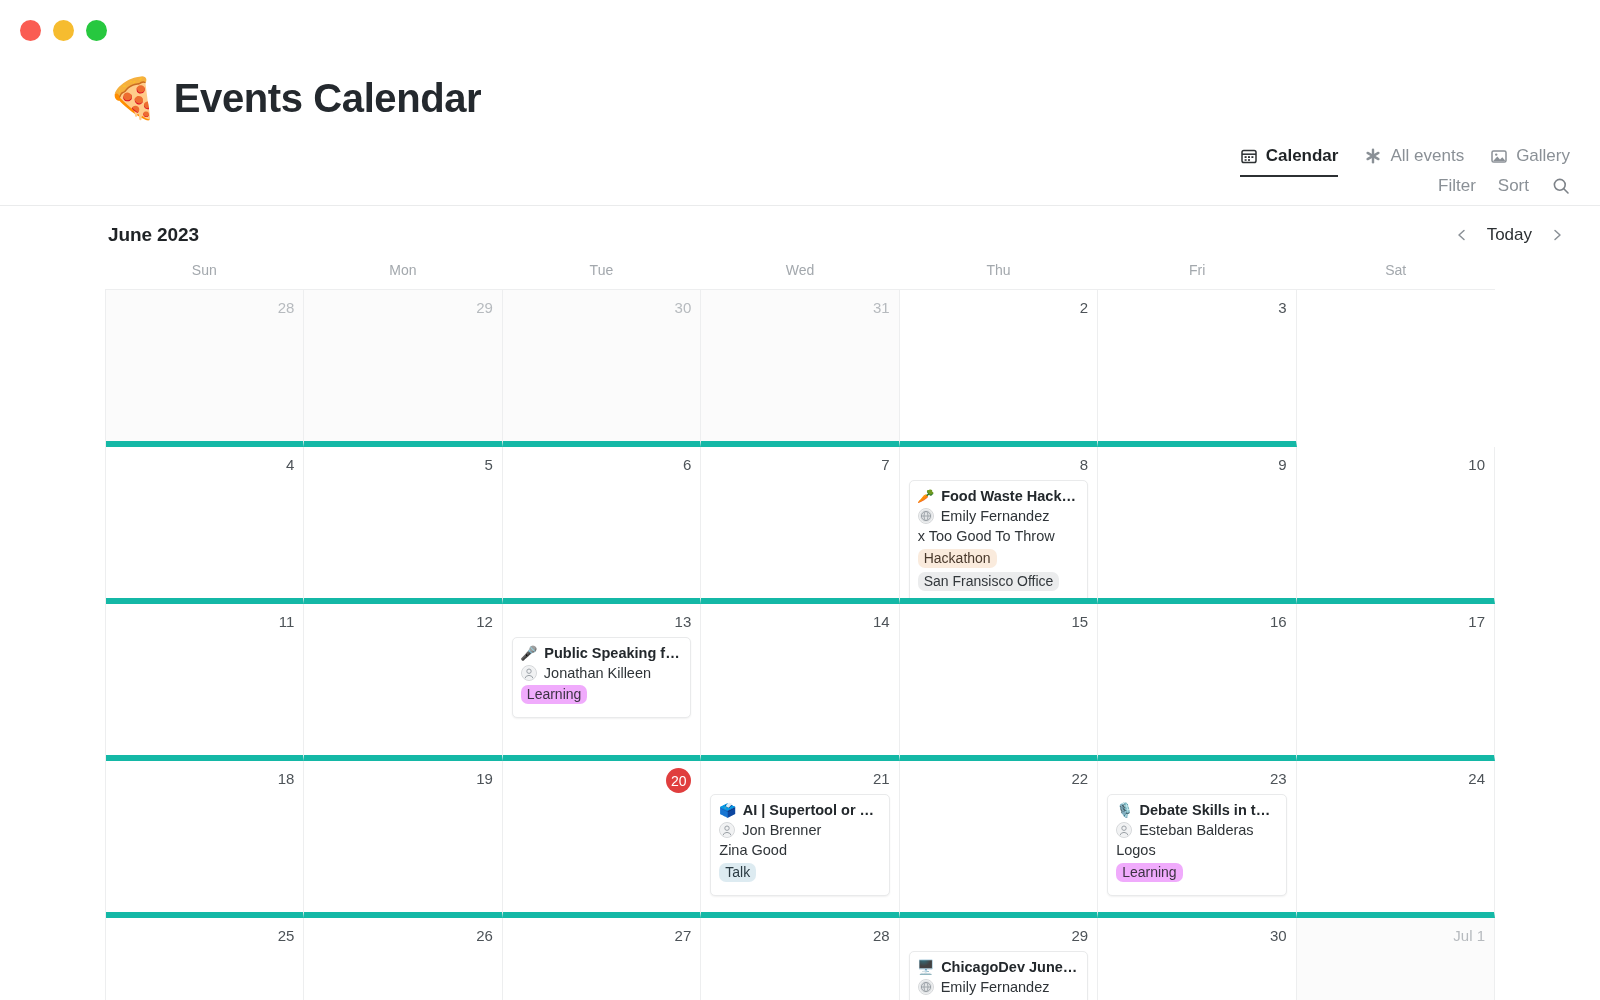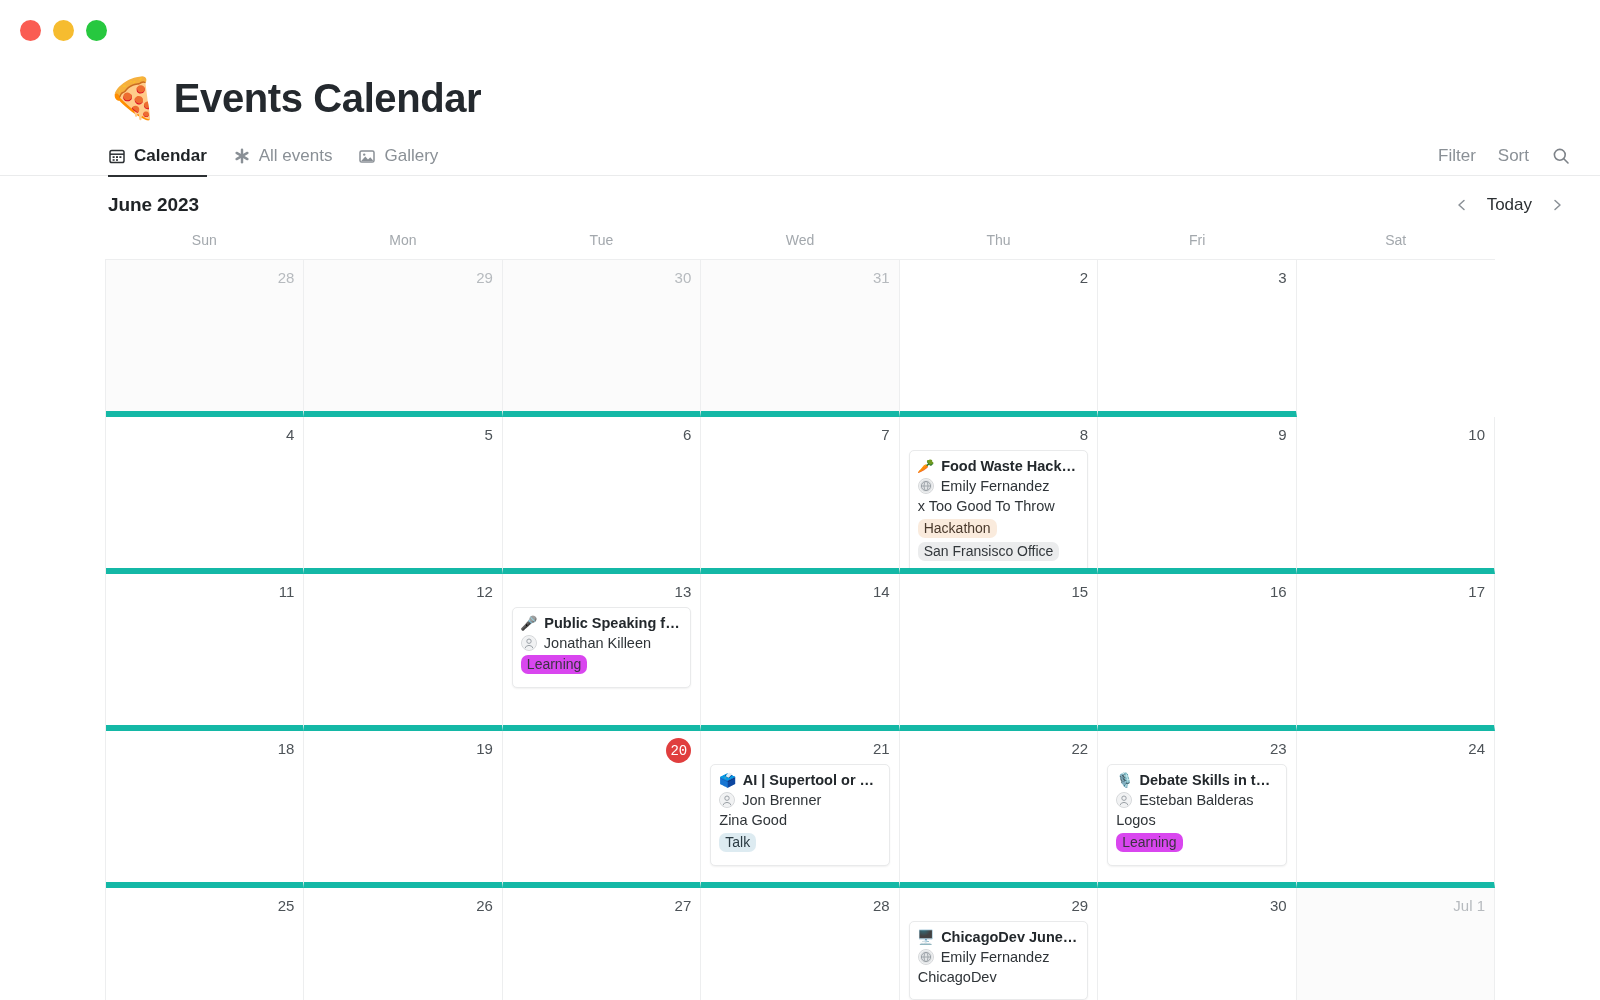--- a/index.html
+++ b/index.html
@@ -42,20 +42,21 @@
     white-space: nowrap;
   }
 
   
   .tabbar-wrap {
     position: relative;
     padding: 18px 30px 0 108px;
     display: flex;
     align-items: flex-end;
     justify-content: space-between;
+    flex-direction: column;
   }
   .tabbar-wrap::after {
     content: "";
     position: absolute;
     left: 0; right: 0; bottom: 0;
     height: 1px;
     background: #eaebec;
   }
   .tabs { display: flex; align-items: flex-end; gap: 26px; }
   .tab {
@@ -166,21 +167,20 @@
   }
   .day-cell.out-month .day-num { color: #b6babe; }
   .day-num.today {
     background: #e03e3e;
     color: #ffffff;
     border-radius: 50%;
     width: 25px; height: 25px;
     display: flex; align-items: center; justify-content: center;
     font-size: 14px;
     line-height: 1;
-    font-family: Liberation Mono, monospace;
   }
 
   
   .event-card {
     margin-top: 2px;
     background: #ffffff;
     border: 1px solid #e9eaeb;
     border-radius: 5px;
     box-shadow: 0 1px 2px rgba(15,15,15,0.06);
     padding: 7px 8px 9px 8px;
@@ -233,21 +233,21 @@
     font-size: 14px;
     line-height: 19px;
     padding: 0 6px;
     border-radius: 7px;
     white-space: nowrap;
     max-width: 100%;
     overflow: hidden;
     text-overflow: ellipsis;
   }
   .tag-orange { background: #faebdd; color: #49392c; }
-  .tag-purple { background: #d946ef; color: #3c3243; text-align: center; }
+  .tag-purple { background: #f0abfc; color: #3c3243; text-align: center; }
   .tag-blue   { background: #ddebf1; color: #2b3b43; }
   .tag-gray   { background: #ebeced; color: #32373b; }
 </style>
 </head>
 <body>
 
 <div class="window-chrome">
   <span class="traffic-light tl-red"></span>
   <span class="traffic-light tl-yellow"></span>
   <span class="traffic-light tl-green"></span>

